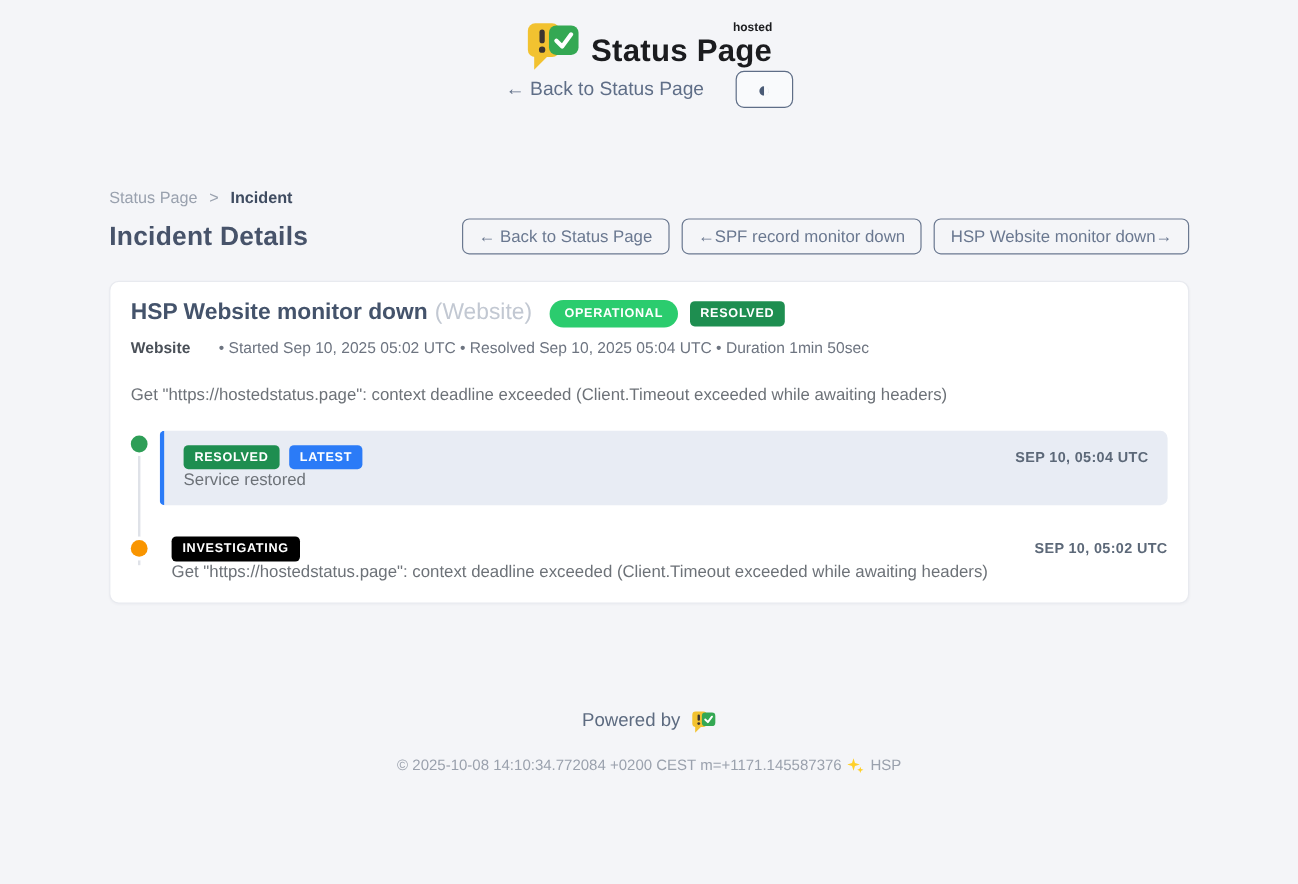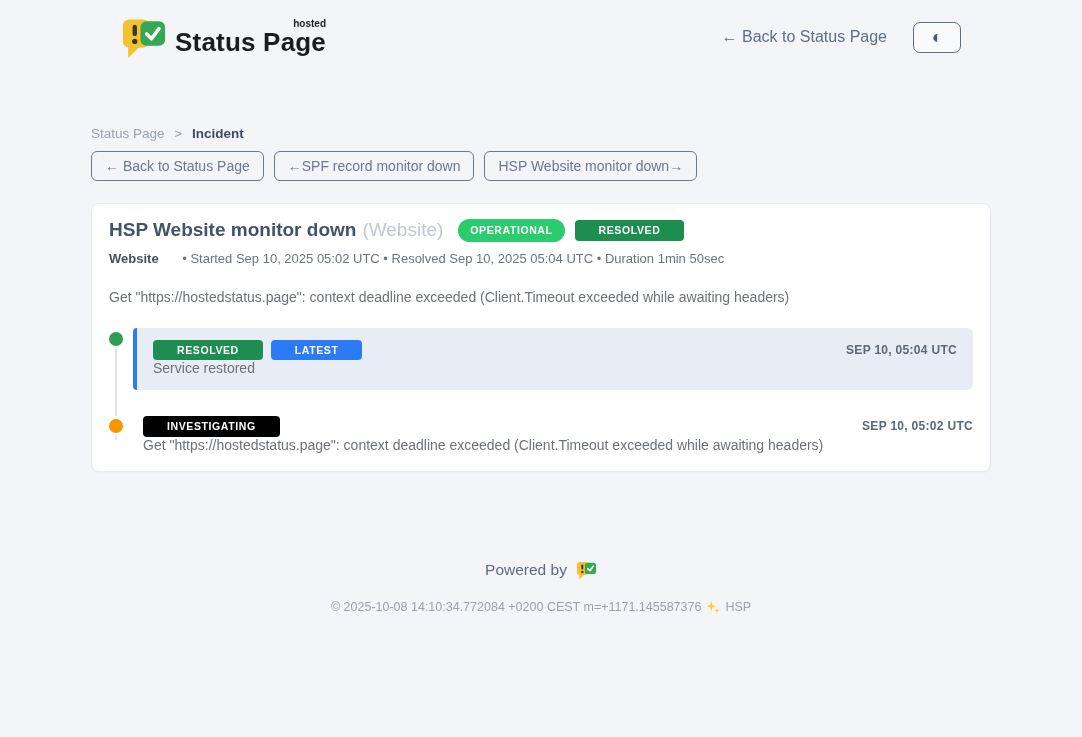--- a/index.html
+++ b/index.html
@@ -10,21 +10,21 @@
     font-family: "Liberation Sans", sans-serif;
     overflow: hidden;
     color: #5d6b80;
   }
   .container { width: 900px; margin: 0 auto; }
 
   
   .site-header {
     width: 900px; margin: 0 auto;
     padding: 15px 30px 0 30px;
-    display: flex; justify-content: space-between; align-items: center;
+    display: flex; justify-content: space-between; align-items: center; flex-direction: column;
   }
   .logo { display: flex; align-items: center; gap: 8px; cursor: pointer; }
   .logo-text { display: flex; flex-direction: column; align-items: flex-end; }
   .logo-sup { font-size: 10px; font-weight: 700; color: #1b1c1f; line-height: 10px; }
   .logo-main { font-size: 26px; font-weight: 700; color: #1b1c1f; letter-spacing: 0.2px; line-height: 26px; }
   .header-right { display: flex; align-items: center; gap: 26px; }
   .back-link { font-size: 16px; color: #5f6e87; text-decoration: none; cursor: pointer; }
   .theme-toggle {
     width: 48px; height: 31px;
     border: 1px solid #5f6e87; border-radius: 7px;
@@ -59,21 +59,21 @@
     box-shadow: 0 1px 2px rgba(20,30,50,0.03);
   }
   .card-title-row { display: flex; align-items: center; flex-wrap: wrap; }
   .card-title { font-size: 19px; font-weight: 700; color: #44536b; }
   .card-component { font-size: 19px; color: #c2c8d2; margin-left: 6px; }
   .title-badges { display: flex; align-items: center; gap: 10px; margin-left: 15px; }
 
   .badge {
     display: inline-block; color: #fff;
     font-size: 10.5px; font-weight: 700; letter-spacing: 0.6px;
-    padding: 4px 24px; border-radius: 4px; line-height: 1.2;
+    padding: 4px 9px; border-radius: 4px; line-height: 1.2;
   }
   .badge.pill { border-radius: 999px; padding: 5px 12px; }
 
   .meta-line { margin-top: 9px; font-size: 13px; color: #6d7480; }
   .meta-service { font-weight: 700; color: #4a5058; }
   .meta-details { margin-left: 20px; }
 
   .card-description { margin-top: 23px; font-size: 14px; color: #6d7278; }
 
   
@@ -147,20 +147,21 @@
 
 <main class="container">
 
   <nav class="breadcrumb">
     <span class="crumb-root">Status Page</span>
     <span class="crumb-sep">&gt;</span>
     <span class="crumb-current">Incident</span>
   </nav>
 
   <div class="heading-row">
+    <h1 class="page-title">Incident Details</h1>
     <div class="nav-buttons">
       <button class="nav-btn">← Back to Status Page</button>
       <button class="nav-btn">←SPF record monitor down</button>
       <button class="nav-btn">HSP Website monitor down→</button>
     </div>
   </div>
 
   <section class="card">
     <div class="card-title-row">
       <span class="card-title">HSP Website monitor down</span>

